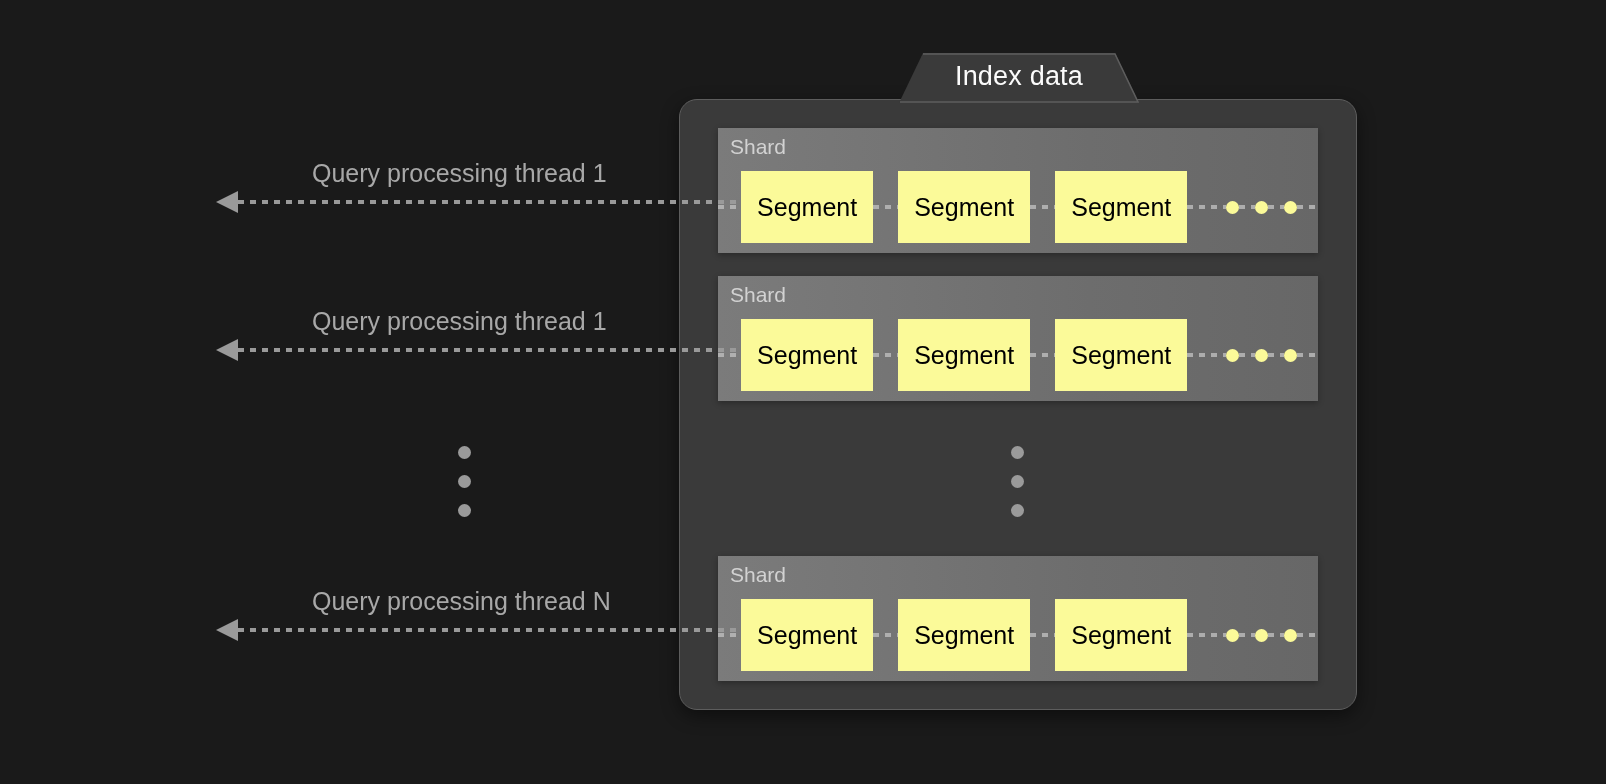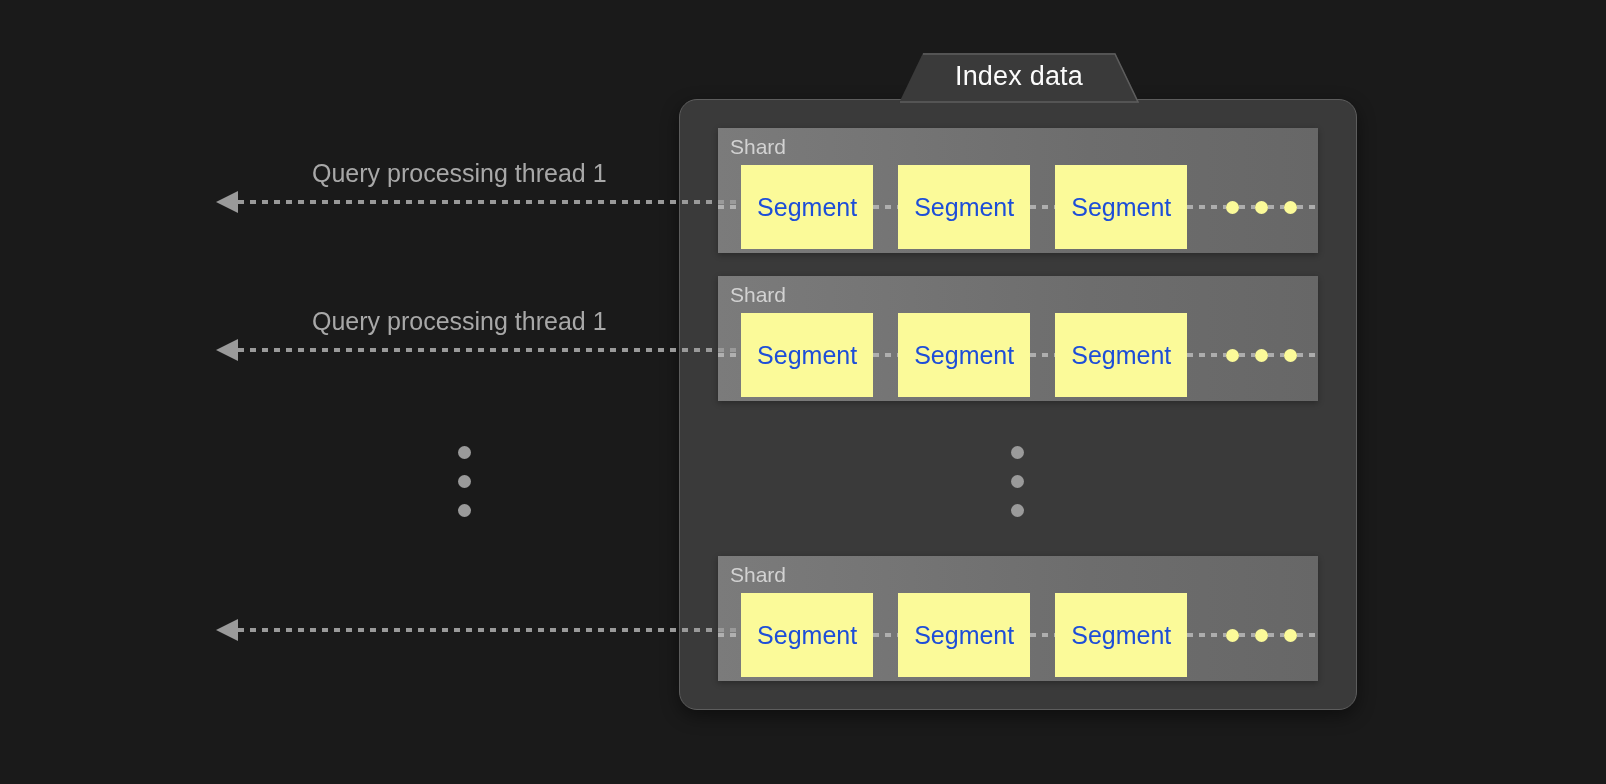--- a/index.html
+++ b/index.html
@@ -108,23 +108,23 @@
     background-position: left center;
     opacity: .85;
   }
   .dots-line.pre   { width: 24px; margin-left: 0px; }
   .dots-line.mid   { width: 26px; }
   .dots-line.post  { width: 40px; }
   .dots-line.tail  { width: 22px; }
 
   .segment {
     width: 132px;
-    height: 84px;
+    height: 72px;
     background: #fbfa99;
-    color: #1d4ed8;
+    color: #000000;
     font-size: 25px;
     display: flex;
     align-items: center;
     justify-content: center;
     box-sizing: border-box;
     flex: 0 0 auto;
   }
 
   .seg-ellipsis {
     display: flex;
@@ -306,17 +306,18 @@
     <div class="arrow-head"></div>
   </div>
 
   <div class="thread-row t2">
     <div class="thread-label">Query processing thread 1</div>
     <div class="arrow-line"></div>
     <div class="arrow-head"></div>
   </div>
 
   <div class="thread-row t3">
+    <div class="thread-label">Query processing thread N</div>
     <div class="arrow-line"></div>
     <div class="arrow-head"></div>
   </div>
 
 </div>
 
 </body></html>

